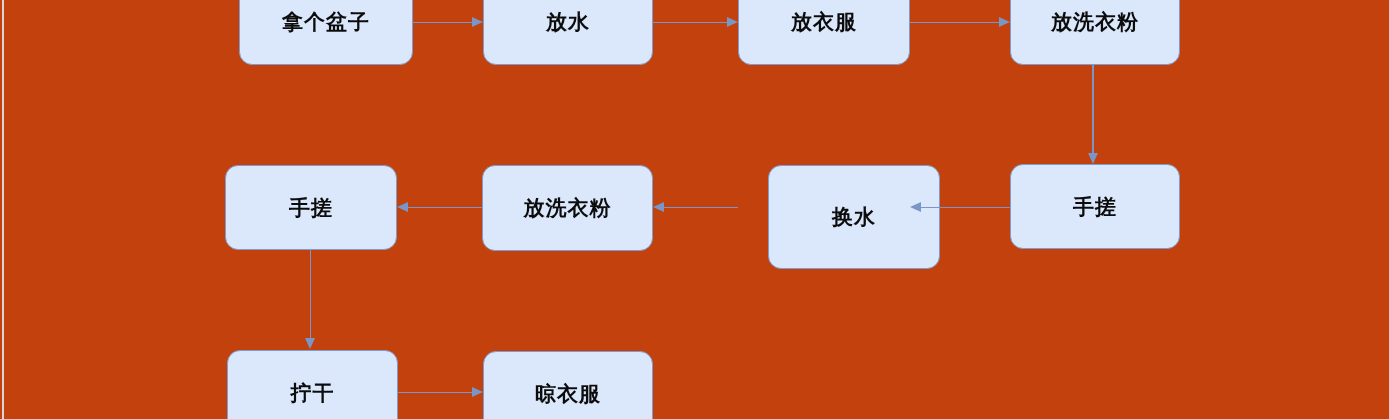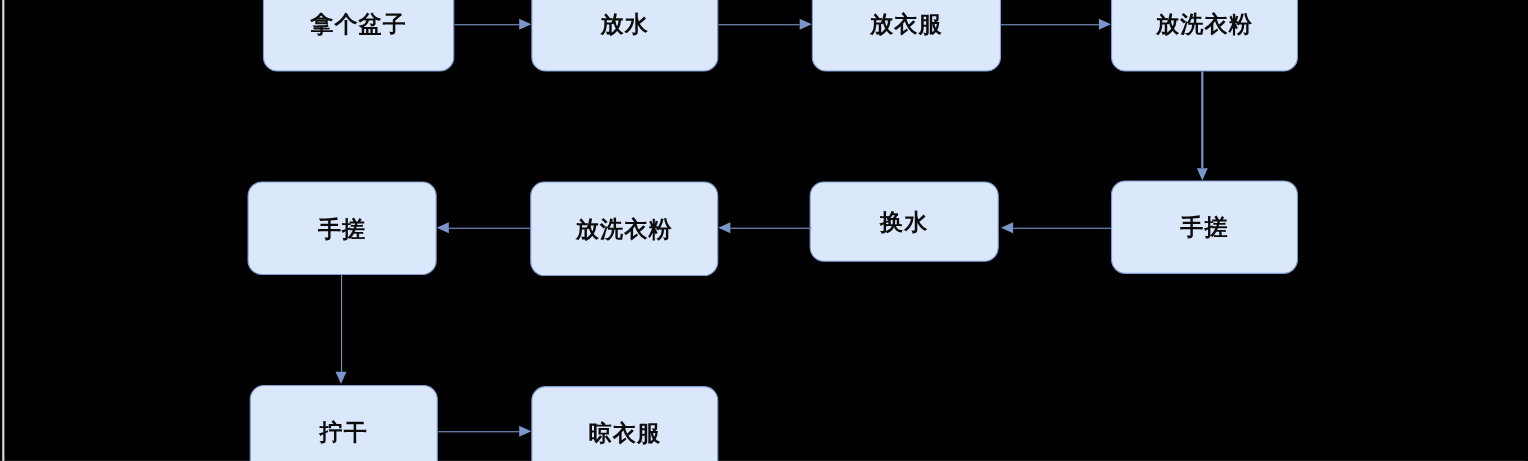--- a/index.html
+++ b/index.html
@@ -1,21 +1,21 @@
 <!DOCTYPE html>
 <html style="--node-fill: #dbe8fb; --node-border: #7e9cd0; --edge: #7a96c8; --watermark: #ccc9c6;"><head>
 <meta charset="utf-8">
 <style>
   html, body { margin: 0; padding: 0; background: #ffffff; }
   #canvas {
     position: relative;
     width: 1389px;
     height: 419px;
     overflow: hidden;
-    background: #000000;
+    background: #c2410c;
     font-family: "Liberation Sans", "DejaVu Sans", sans-serif;
   }
   .page-edge {
     position: absolute;
     left: 2px; top: 0;
     width: 2px; height: 100%;
     background: #d9d4d8;
   }
   .node {
     position: absolute;
@@ -83,21 +83,21 @@
   <div class="node" style="left:738px; top:-21px; width:172px; height:86px;">
     <span class="label">放衣服</span>
   </div>
   <div class="node" style="left:1010px; top:-21px; width:170px; height:86px;">
     <span class="label">放洗衣粉</span>
   </div>
 
   <div class="node" style="left:1010px; top:164px; width:170px; height:85px;">
     <span class="label">手搓</span>
   </div>
-  <div class="node" style="left:736px; top:165px; width:172px; height:73px;align-items:center;">
+  <div class="node" style="left:768px; top:165px; width:172px; height:104px;align-items:center;">
     <span class="label">换水</span>
   </div>
   <div class="node" style="left:482px; top:165px; width:171px; height:86px;">
     <span class="label">放洗衣粉</span>
   </div>
   <div class="node" style="left:225px; top:165px; width:172px; height:85px;">
     <span class="label">手搓</span>
   </div>
 
   <div class="node" style="left:227px; top:350px; width:171px; height:86px;">

